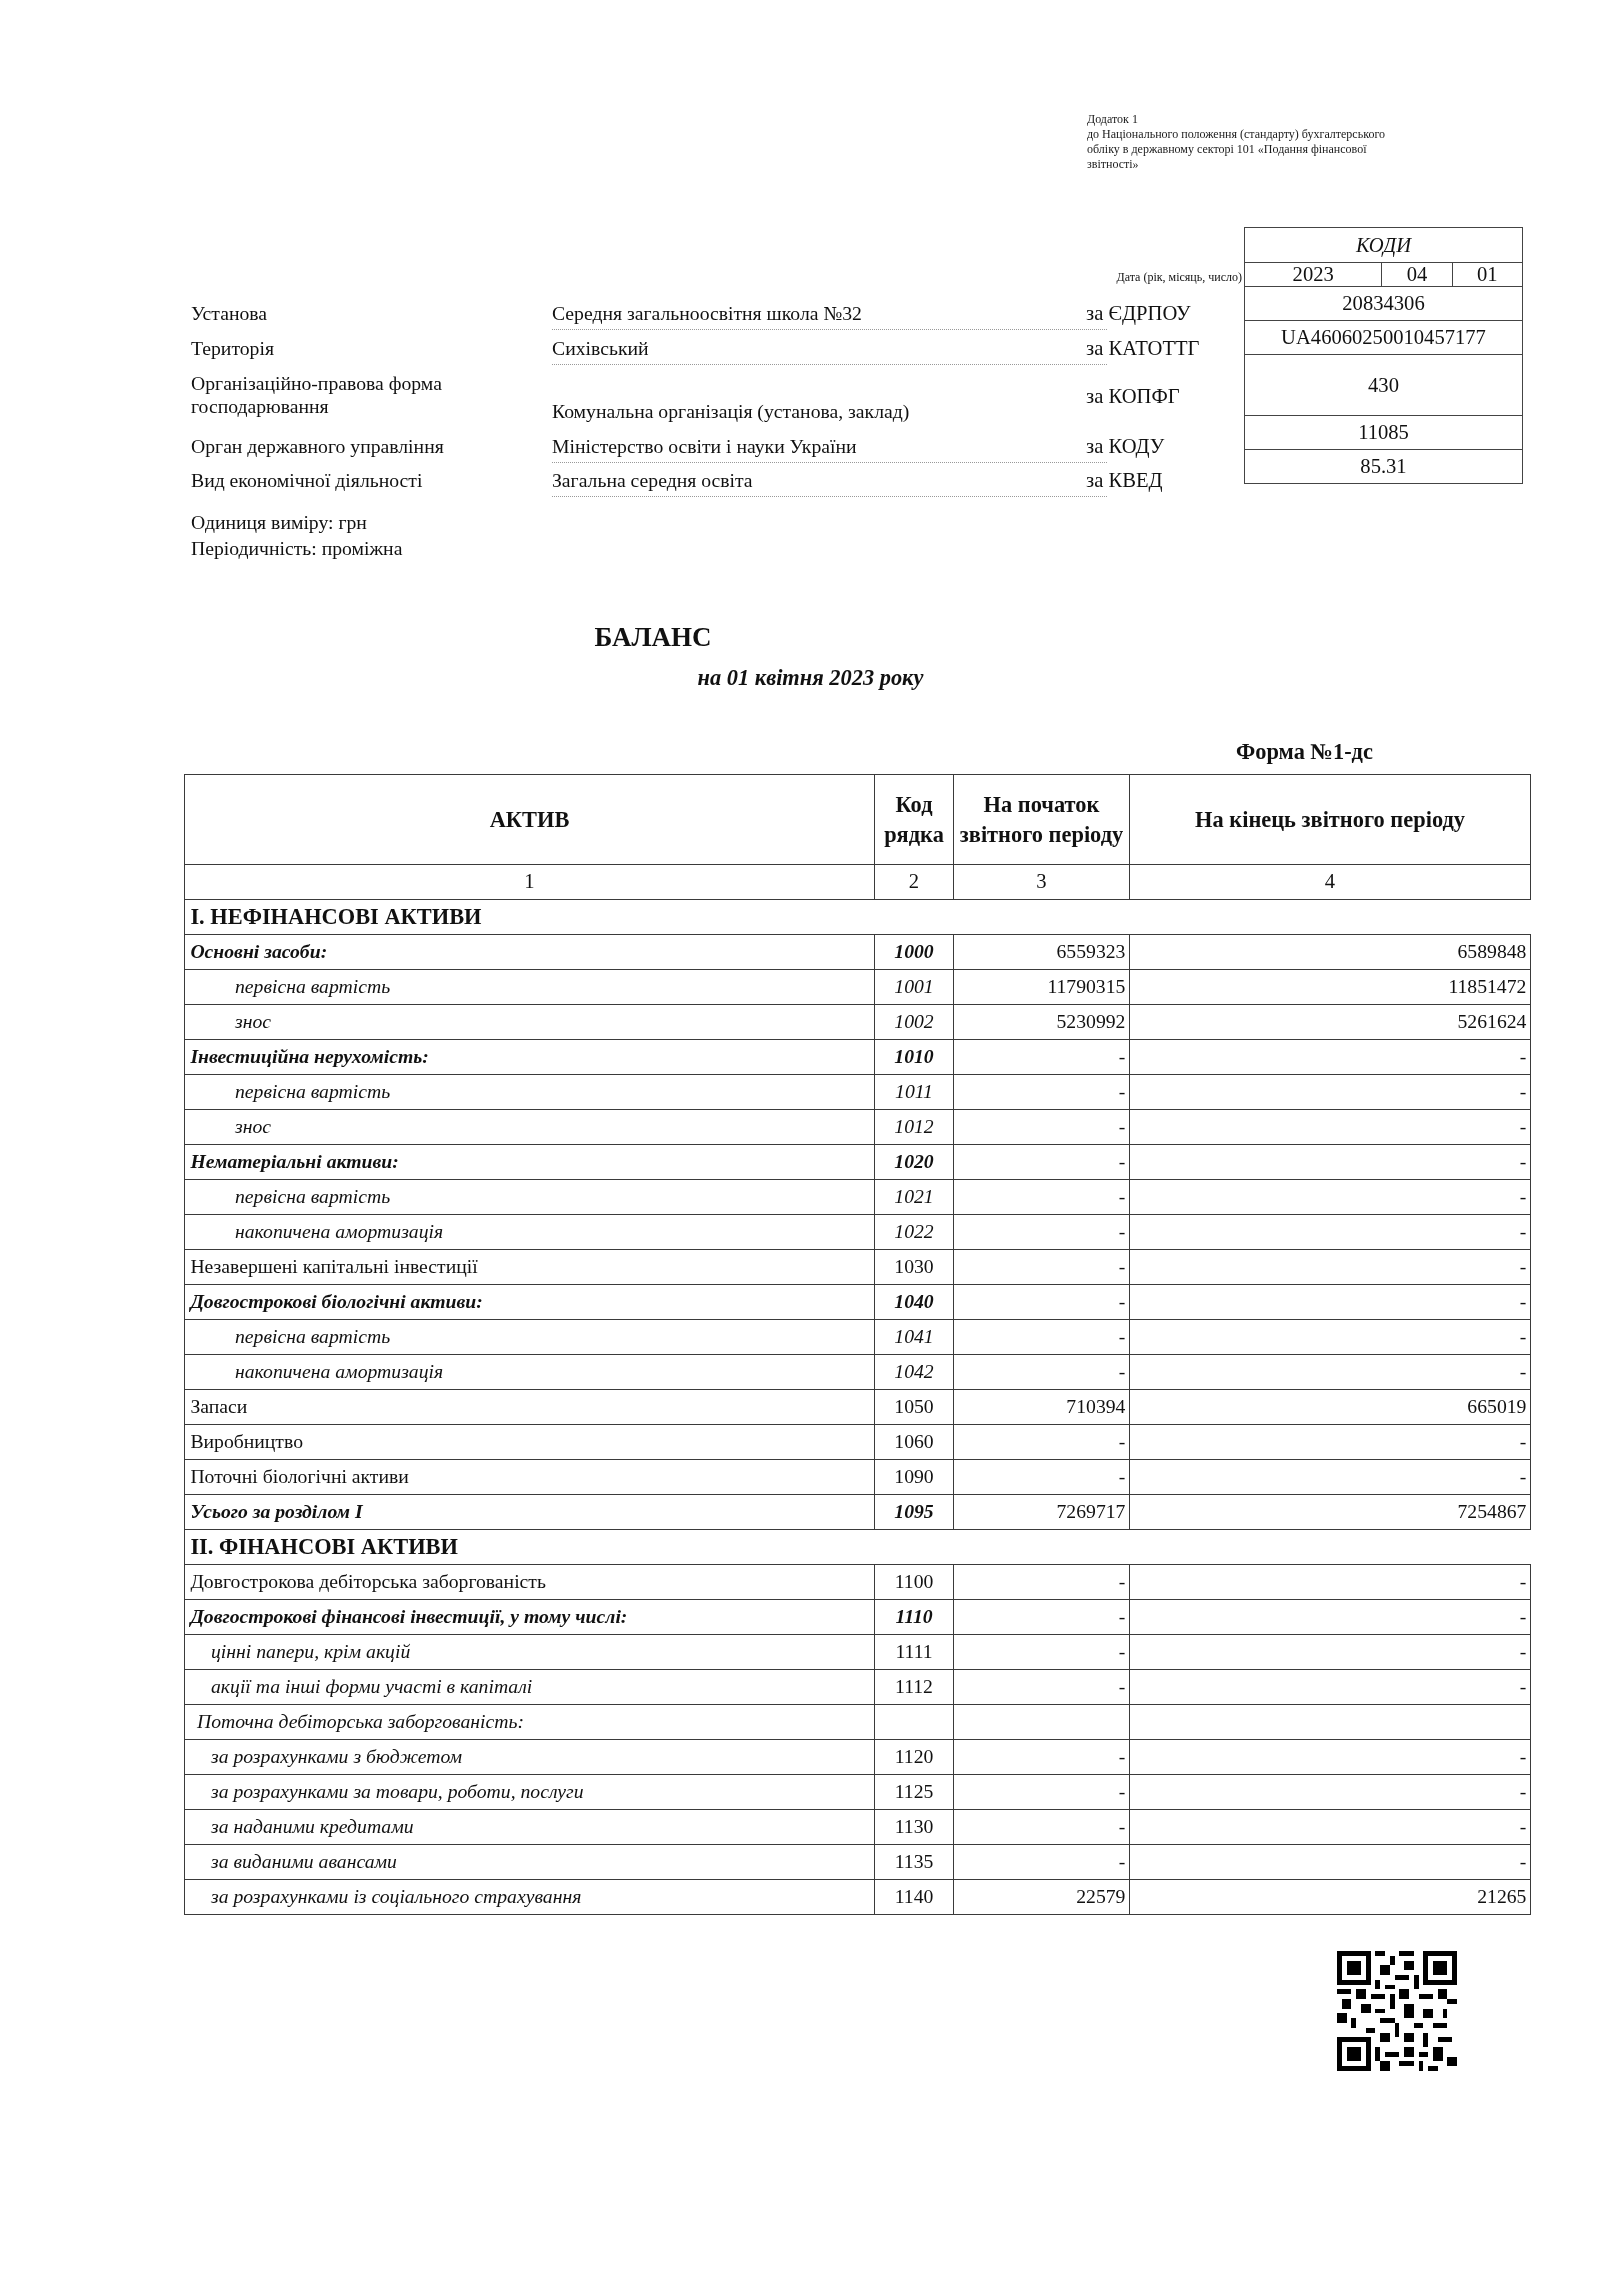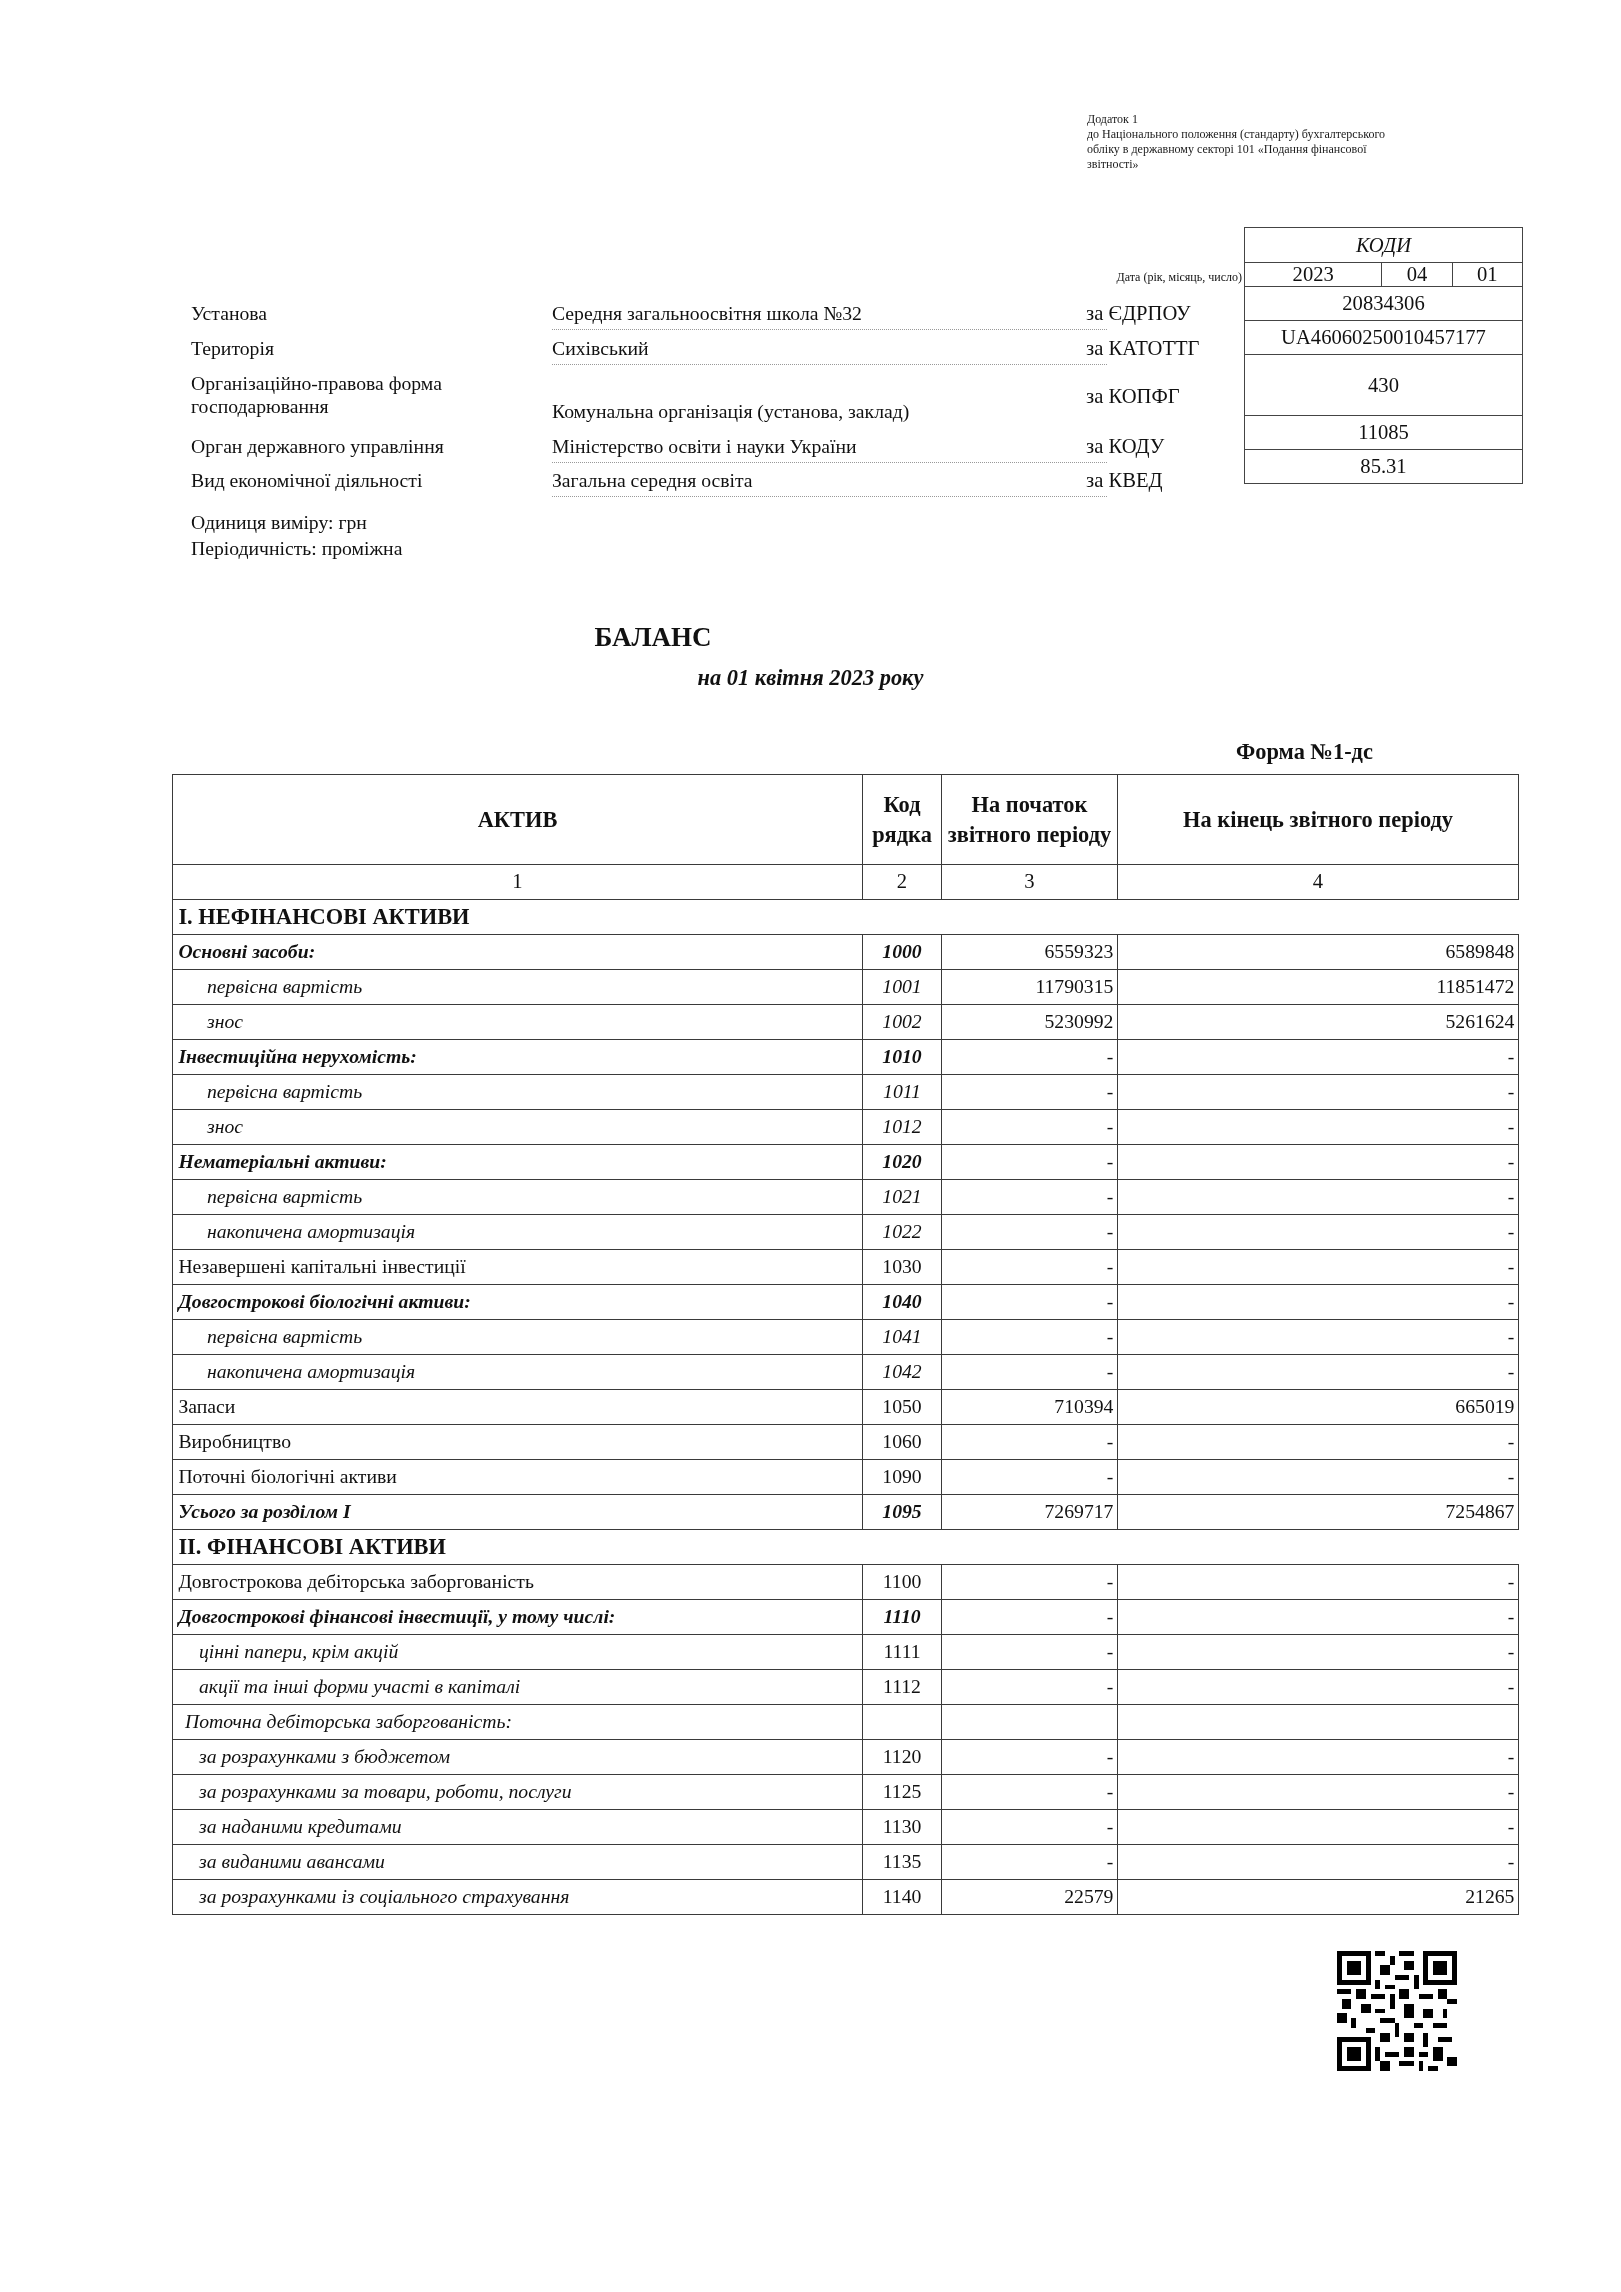--- a/index.html
+++ b/index.html
@@ -27,30 +27,30 @@
   .za { left: 1086px; font-size: 20.6px; line-height: 23px; }
 
   .unit { left: 191px; font-size: 19.7px; line-height: 25px; }
 
   
   .title { left: 0; width: 1306px; top: 622px; text-align: center; font-size: 27px; font-weight: bold; }
   .subtitle { left: 0; width: 1621px; top: 665px; text-align: center; font-size: 22.4px; font-weight: bold; font-style: italic; }
   .form-no { left: 1236px; top: 739px; font-size: 22.4px; font-weight: bold; }
 
   
-  .bal { left: 172px; top: 774px; width: 1345px; border-collapse: collapse; table-layout: fixed; font-size: 19.7px; border-radius: 30px; }
+  .bal { left: 184px; top: 774px; width: 1345px; border-collapse: collapse; table-layout: fixed; font-size: 19.7px; border-radius: 30px; }
   .bal td, .bal th { border: 1.3px solid #3a3a3a; padding: 0 5.4px; height: 34px; line-height: 21.5px; }
   .bal th { font-weight: bold; text-align: center; font-size: 22.4px; line-height: 30px; height: 89px; }
   .bal .colnum td { text-align: center; height: 34px; font-size: 20.6px; }
   .bal .code { text-align: center; }
   .bal .num { text-align: right; padding-right: 3.6px; }
   .bal .section td { font-weight: bold; font-size: 22.4px; height: 34px; border-right: none; }
   .bal .group .label { font-weight: bold; font-style: italic; }
   .bal .group .code { font-weight: bold; font-style: italic; }
-  .bal .sub .label { font-style: italic; padding-left: 34px; }
+  .bal .sub .label { font-style: italic; padding-left: 50px; }
   .bal .sub .code { font-style: italic; }
   .bal .plain-indent .label { padding-left: 26px; font-style: italic; }
   .bal .italic-head .label { font-style: italic; padding-left: 12px; }
 
   
   .qr { left: 1337px; top: 1951px; width: 120px; height: 120px; }
 </style>
 </head>
 <body>
 

